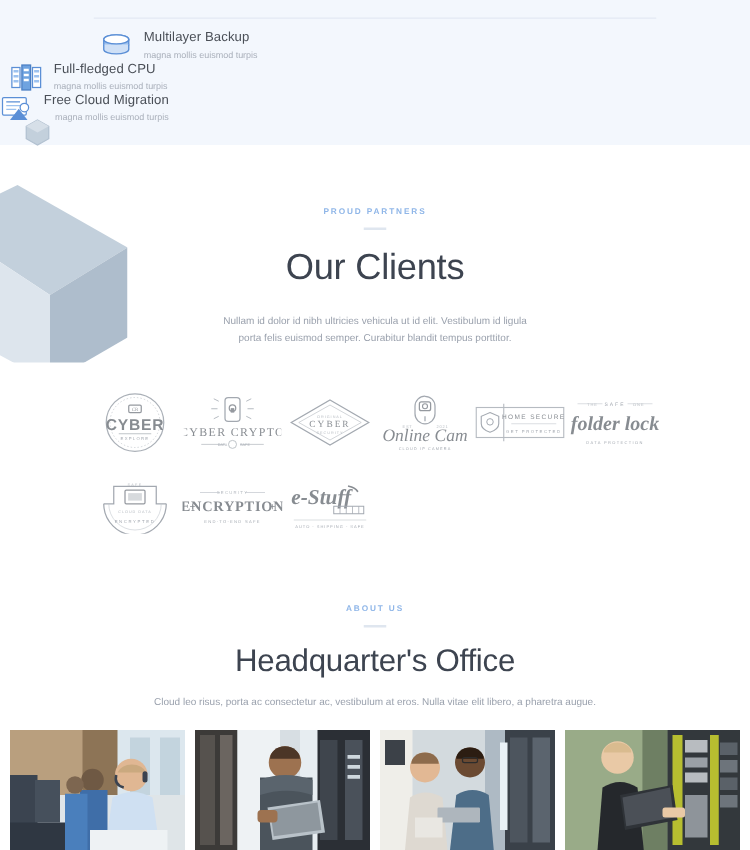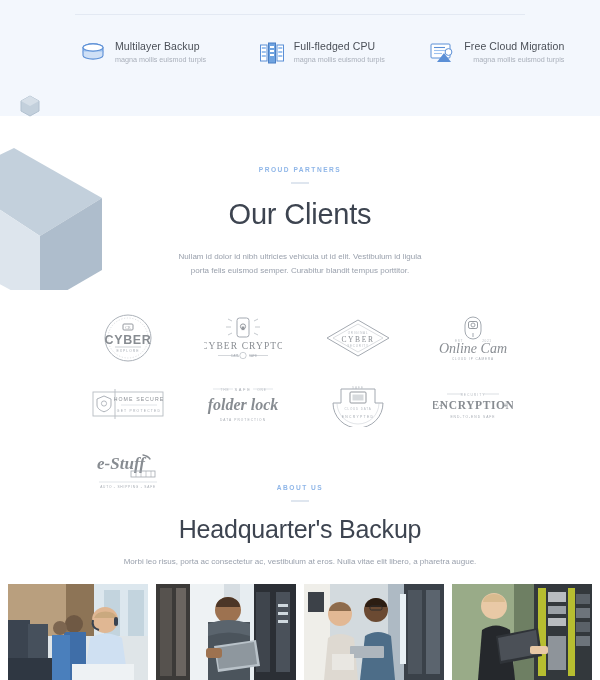--- a/index.html
+++ b/index.html
@@ -16,21 +16,21 @@
   .features-band {
     position:absolute; top:0; left:0; width:600px; height:116px;
     background:#f3f7fd;
     z-index:2;
   }
   .feat-row {
     position:absolute; left:0; width:600px;
     display:flex;
   }
   .feat-row.row-clipped { top:-18px; }
-  .feat-row.row-main { top:40px; }
+  .feat-row.row-main { top:24px;flex-direction:column; }
   .feat-cell {
     flex:1 1 0;
     display:flex; align-items:flex-start; gap:9px;
     padding-left:18px;
   }
   .feat-cell:first-child { padding-left:80px; }
   .feat-cell:nth-child(2) { padding-left:8px; }
   .feat-cell:nth-child(3) { padding-left:0px;text-align:right; }
   .feat-icon { width:26px; height:24px; flex:0 0 26px; margin-top:1px; }
   .feat-text { padding-top:0px; }
@@ -73,21 +73,21 @@
     text-align:center; font-size:8px; color:#9aa1ad;
     line-height:14px; margin:19px auto 0; width:260px;
   }
 
   
   .clients {
     position:absolute; top:166px; left:0; width:600px;
   }
   .logo-grid {
     margin-top:34px; width:460px; margin-left:auto; margin-right:auto;
-    display:grid; grid-template-columns:repeat(4,1fr);
+    display:grid; grid-template-columns:repeat(6,1fr);
     row-gap:14px;
   }
   .logo-cell {
     height:52px; display:flex; align-items:center; justify-content:center;
     opacity:.62;
   }
   .logo-cell svg { display:block; }
 
   
   .about { position:absolute; top:484px; left:0; width:600px; }
@@ -335,22 +335,22 @@
           <text x="37" y="39" font-family="'Liberation Sans',sans-serif" font-size="3.2" fill="#6b7480" text-anchor="middle" letter-spacing=".8">AUTO - SHIPPING - SAFE</text>
         </svg>
       </div>
 
     </div>
   </section>
 
   <section class="about">
     <div class="sec-label">ABOUT US</div>
     <div class="sec-rule"></div>
-    <h2 class="sec-title">Headquarter's Backup</h2>
-    <p class="sec-desc">Morbi leo risus, porta ac consectetur ac, vestibulum at eros. Nulla vitae elit libero, a pharetra augue.</p>
+    <h2 class="sec-title">Headquarter's Office</h2>
+    <p class="sec-desc">Cloud leo risus, porta ac consectetur ac, vestibulum at eros. Nulla vitae elit libero, a pharetra augue.</p>
   </section>
 
   <div class="gallery">
 
     <div class="gphoto">
       <svg viewBox="0 0 140 96" preserveAspectRatio="xMidYMid slice" xmlns="http://www.w3.org/2000/svg">
         <rect width="140" height="96" fill="#c9d6de"></rect>
         <rect x="0" y="0" width="60" height="96" fill="#b99f7e"></rect>
         <rect x="58" y="0" width="30" height="96" fill="#8d7456"></rect>
         <rect x="86" y="0" width="54" height="96" fill="#dce7ee"></rect>

